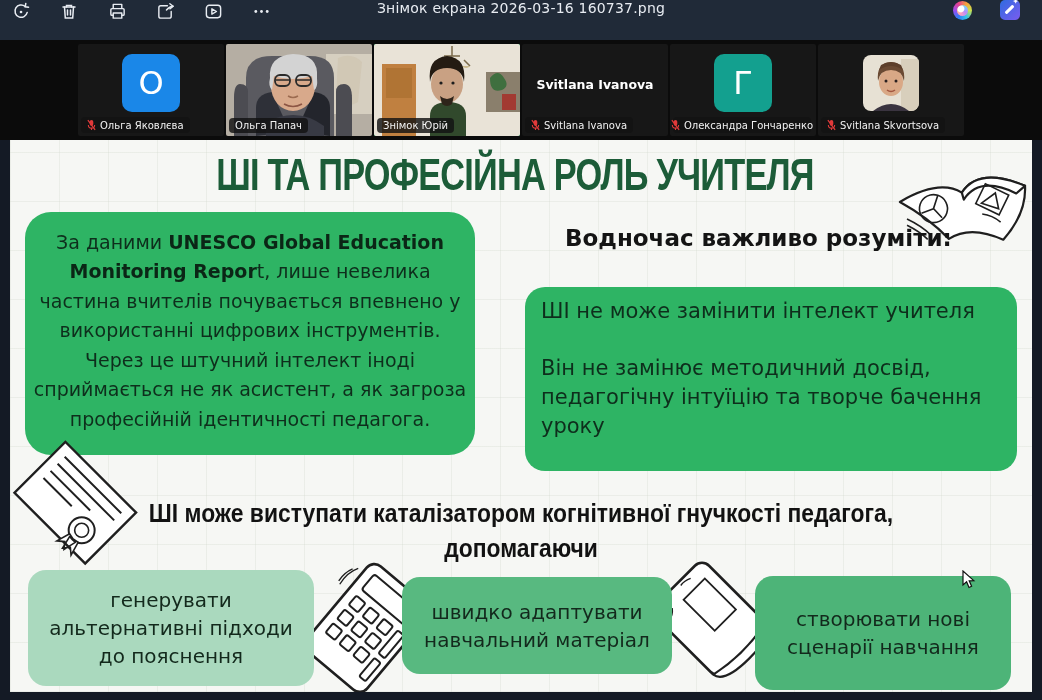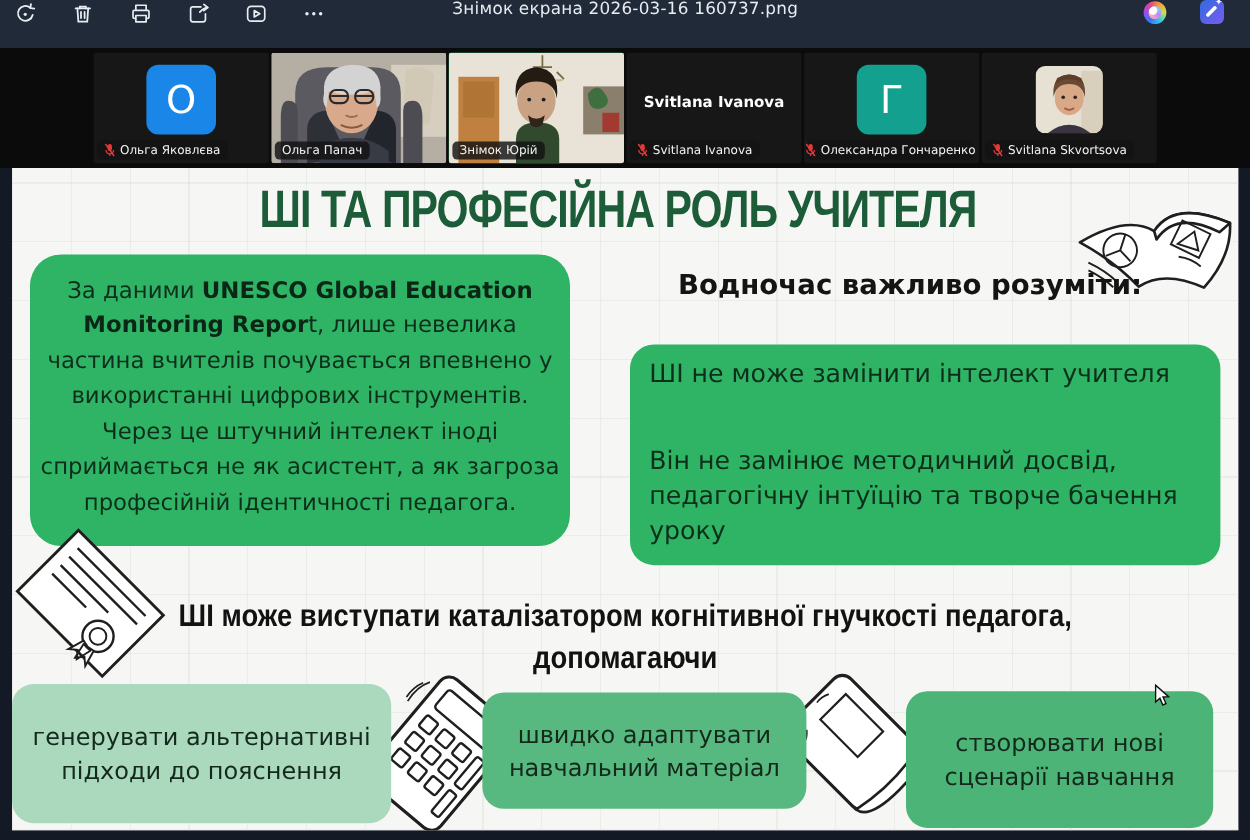--- a/index.html
+++ b/index.html
@@ -49,29 +49,29 @@
 
   .green-box { position:absolute; background:#2eb464; border-radius:22px; color:#0e2e1c; }
   .left-box { left:2px; top:72px; width:450px; height:243px; padding:16px 8px; text-align:center;
     font-size:19px; line-height:1.55; border-radius:26px;margin-left:13px; }
   .left-box b { color:#0b2616; }
 
   .right-heading { position:absolute; left:527px; top:85px; font-size:23px; font-weight:bold; color:#141414;margin-left:28px; }
 
   .right-box { left:515px; top:147px; width:492px; height:184px; padding:10px 16px; text-align:left;
     font-size:21px; line-height:1.38; border-radius:20px; }
-  .right-box p + p { margin-top:44px; }
+  .right-box p + p { margin-top:28px; }
 
   .bottom-heading { position:absolute; left:0; right:0; top:356px; text-align:center; color:#121212;
     font-family:"Liberation Sans",sans-serif; font-weight:bold; font-size:26px; line-height:1.35; }
   .bottom-heading div { transform:scaleX(0.88); transform-origin:center; white-space:nowrap; }
 
   .action-box { position:absolute; border-radius:18px; display:flex; align-items:center; justify-content:center;
     text-align:center; color:#13291c; font-size:20px; line-height:1.4; padding:8px 12px; }
-  .action-1 { left:0; top:430px; width:316px; height:116px; background:#aad9be; }
+  .action-1 { left:18px; top:430px; width:286px; height:116px; background:#aad9be; }
   .action-2 { left:392px; top:437px; width:270px; height:97px; background:#58b980; }
   .action-3 { left:745px; top:436px; width:256px; height:114px; background:#4db478; }
 
   .doodle { position:absolute; pointer-events:none; }
   .cursor { position:absolute; left:952px; top:430px; width:14px; height:20px; }
 </style>
 </head>
 <body>
 
 <div class="app">

